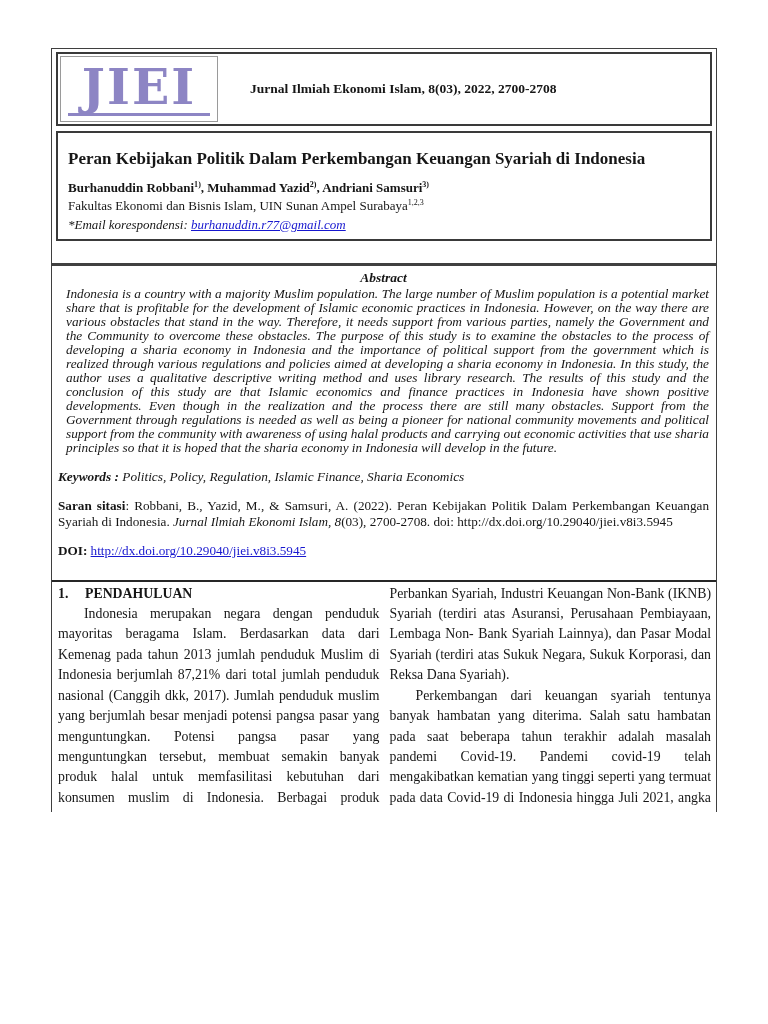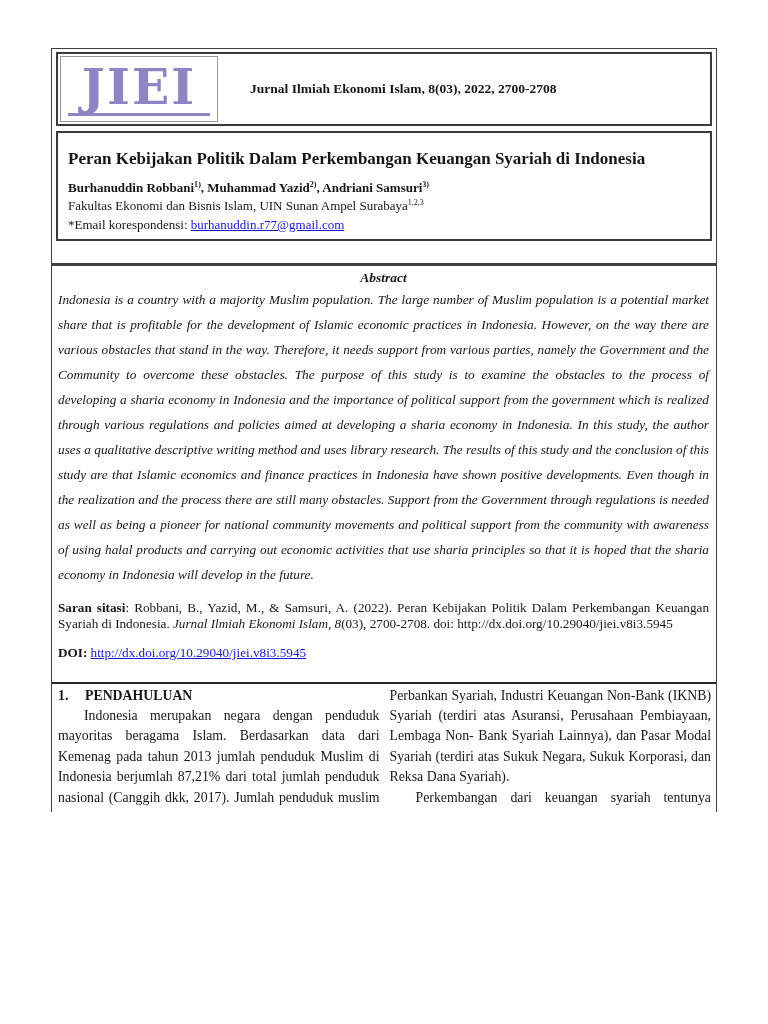--- a/index.html
+++ b/index.html
@@ -17,27 +17,27 @@
   .logo-underline{width:142px;height:3px;background:#8d85c4;margin-top:1px;}
   .header-lines{flex:1;display:flex;flex-direction:column;justify-content:center;
                 padding-left:30px;font-size:13.5px;font-weight:bold;line-height:22px;}
   a.link{color:#1717cf;text-decoration:underline;font-weight:normal;cursor:pointer;}
 
   
   .title-box{margin:5px 4px 0;border:2px solid #3a3a3a;text-align:left;padding:14px 10px 6px;flex-shrink:0;}
   .paper-title{font-size:17px;font-weight:bold;margin:2px 0 11px;}
   .authors{font-size:13px;font-weight:bold;margin-bottom:2px;}
   .affiliation{font-size:13px;margin-bottom:2px;}
-  .email-line{font-size:13px;}
+  .email-line{font-size:13px;font-style:italic;}
   sup{font-size:.62em;}
 
   
   .abstract-section{margin-top:22px;border-top:3px solid #404040;padding:3px 7px 12px 6px;flex-shrink:0;}
   .abstract-heading{text-align:center;font-weight:bold;font-style:italic;font-size:13.5px;margin:1px 0;}
-  .abstract-text{font-style:italic;font-size:13.3px;line-height:25px;text-align:justify;}
+  .abstract-text{font-style:italic;font-size:13.3px;line-height:14px;text-align:justify;margin-left:8px;}
   .keywords-line{margin-top:14px;font-style:italic;font-size:13.3px;}
   .keywords-line .lbl{font-weight:bold;}
   .citation{margin-top:13px;font-size:13.2px;line-height:16px;text-align:justify;}
   .citation .lbl{font-weight:bold;}
   .citation .ital{font-style:italic;}
   .doi-line{margin:13px 0 9px;font-size:13.2px;}
   .doi-line .lbl{font-weight:bold;}
 
   
   .body-section{border-top:2px solid #262626;display:flex;gap:10px;padding:2px 5px 12px 6px;
@@ -72,20 +72,21 @@
     <div class="title-box">
       <div class="paper-title">Peran Kebijakan Politik Dalam Perkembangan Keuangan Syariah di Indonesia</div>
       <div class="authors"><span>Burhanuddin Robbani</span><sup>1)</sup><span>, </span><span>Muhammad Yazid</span><sup>2)</sup><span>, </span><span>Andriani Samsuri</span><sup>3)</sup></div>
       <div class="affiliation"><span>Fakultas Ekonomi dan Bisnis Islam, UIN Sunan Ampel Surabaya</span><sup>1,2,3</sup></div>
       <div class="email-line"><span>*Email korespondensi: </span><a class="link">burhanuddin.r77@gmail.com</a></div>
     </div>
 
     <div class="abstract-section">
       <div class="abstract-heading">Abstract</div>
       <div class="abstract-text">Indonesia is a country with a majority Muslim population. The large number of Muslim population is a potential market share that is profitable for the development of Islamic economic practices in Indonesia. However, on the way there are various obstacles that stand in the way. Therefore, it needs support from various parties, namely the Government and the Community to overcome these obstacles. The purpose of this study is to examine the obstacles to the process of developing a sharia economy in Indonesia and the importance of political support from the government which is realized through various regulations and policies aimed at developing a sharia economy in Indonesia. In this study, the author uses a qualitative descriptive writing method and uses library research. The results of this study and the conclusion of this study are that Islamic economics and finance practices in Indonesia have shown positive developments. Even though in the realization and the process there are still many obstacles. Support from the Government through regulations is needed as well as being a pioneer for national community movements and political support from the community with awareness of using halal products and carrying out economic activities that use sharia principles so that it is hoped that the sharia economy in Indonesia will develop in the future.</div>
+      <div class="keywords-line"><span class="lbl">Keywords :</span><span> Politics, Policy, Regulation, Islamic Finance, Sharia Economics</span></div>
       <div class="citation"><span class="lbl">Saran sitasi</span><span>: Robbani, B., Yazid, M., &amp; Samsuri, A. (2022). Peran Kebijakan Politik Dalam Perkembangan Keuangan Syariah di Indonesia. </span><span class="ital">Jurnal Ilmiah Ekonomi Islam, 8</span><span>(03), 2700-2708. doi: http://dx.doi.org/10.29040/jiei.v8i3.5945</span></div>
       <div class="doi-line"><span class="lbl">DOI: </span><a class="link">http://dx.doi.org/10.29040/jiei.v8i3.5945</a></div>
     </div>
 
     <div class="body-section">
       <div class="col">
         <div class="section-heading"><span class="section-num">1.</span><span>PENDAHULUAN</span></div>
         <p class="para indent">Indonesia merupakan negara dengan penduduk mayoritas beragama Islam. Berdasarkan data dari Kemenag pada tahun 2013 jumlah penduduk Muslim di Indonesia berjumlah 87,21% dari total jumlah penduduk nasional (Canggih dkk, 2017). Jumlah penduduk muslim yang berjumlah besar menjadi potensi pangsa pasar yang menguntungkan. Potensi pangsa pasar yang menguntungkan tersebut, membuat semakin banyak produk halal untuk memfasilitasi kebutuhan dari konsumen muslim di Indonesia. Berbagai produk kebutuhan muslim pun mulai banyak mengalami inovasi dan perkembangan, jadi tidak hanya pada sebatas produk makanan halal. Produk-produk halal lain seperti Fashion muslim, kosmetik halal, pariwisata halal hingga berbagai Lembaga Keuangan Syariah baik Bank dan Non Bank semakin banyak jumlah dan semakin beragam inovasinya. (Fikriyah &amp; Alam, 2021). Pada bidang sektor Jasa Keuangan Syariah terdiri dari 3 subsektor yaitu</p>
       </div>
       <div class="col">

